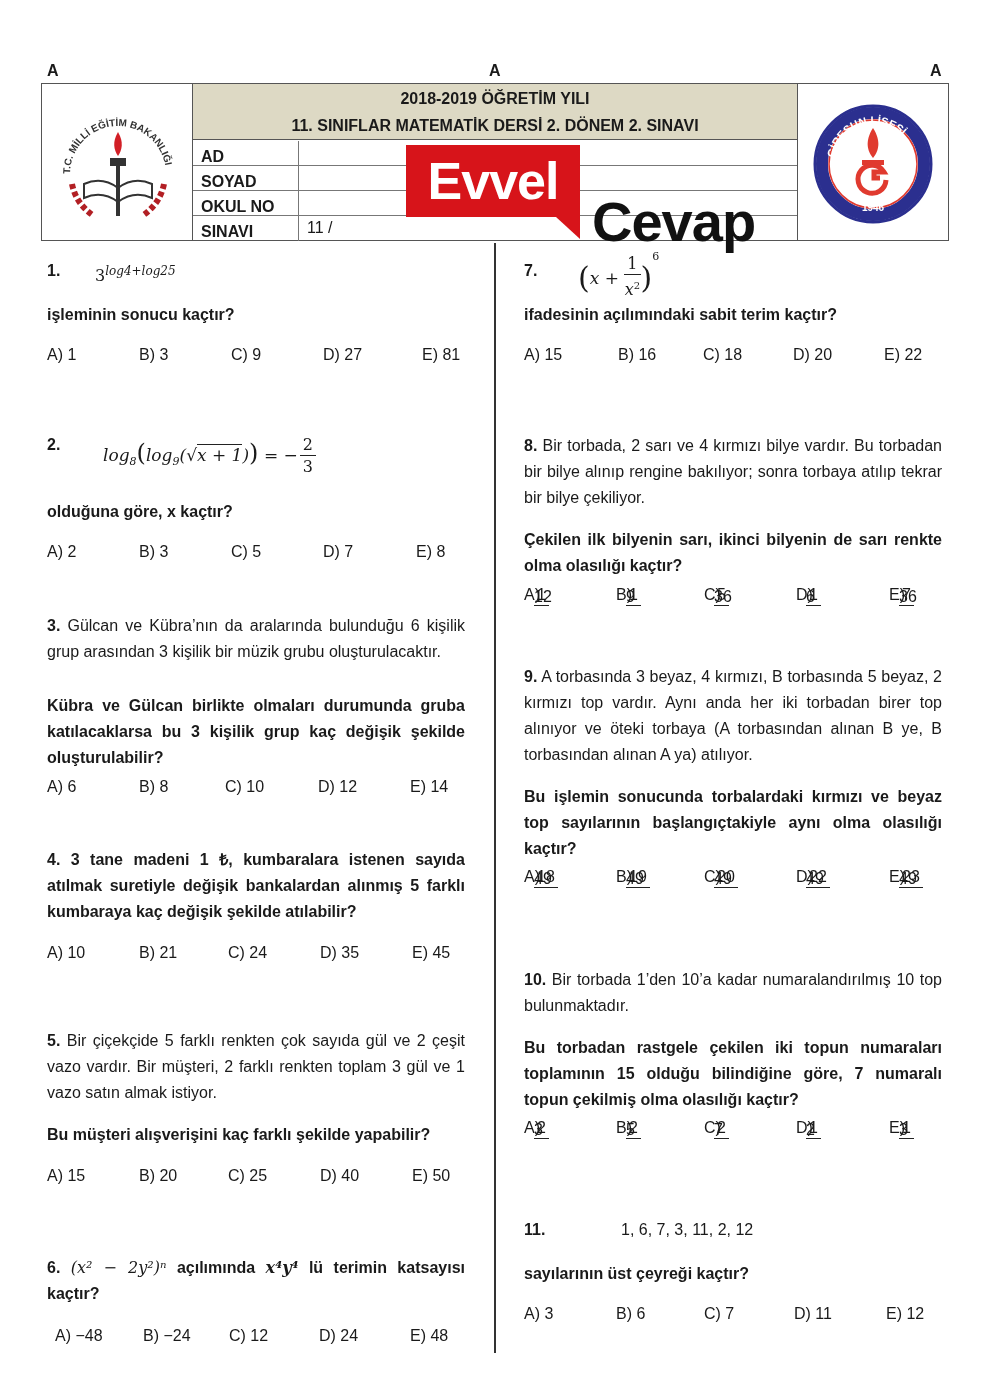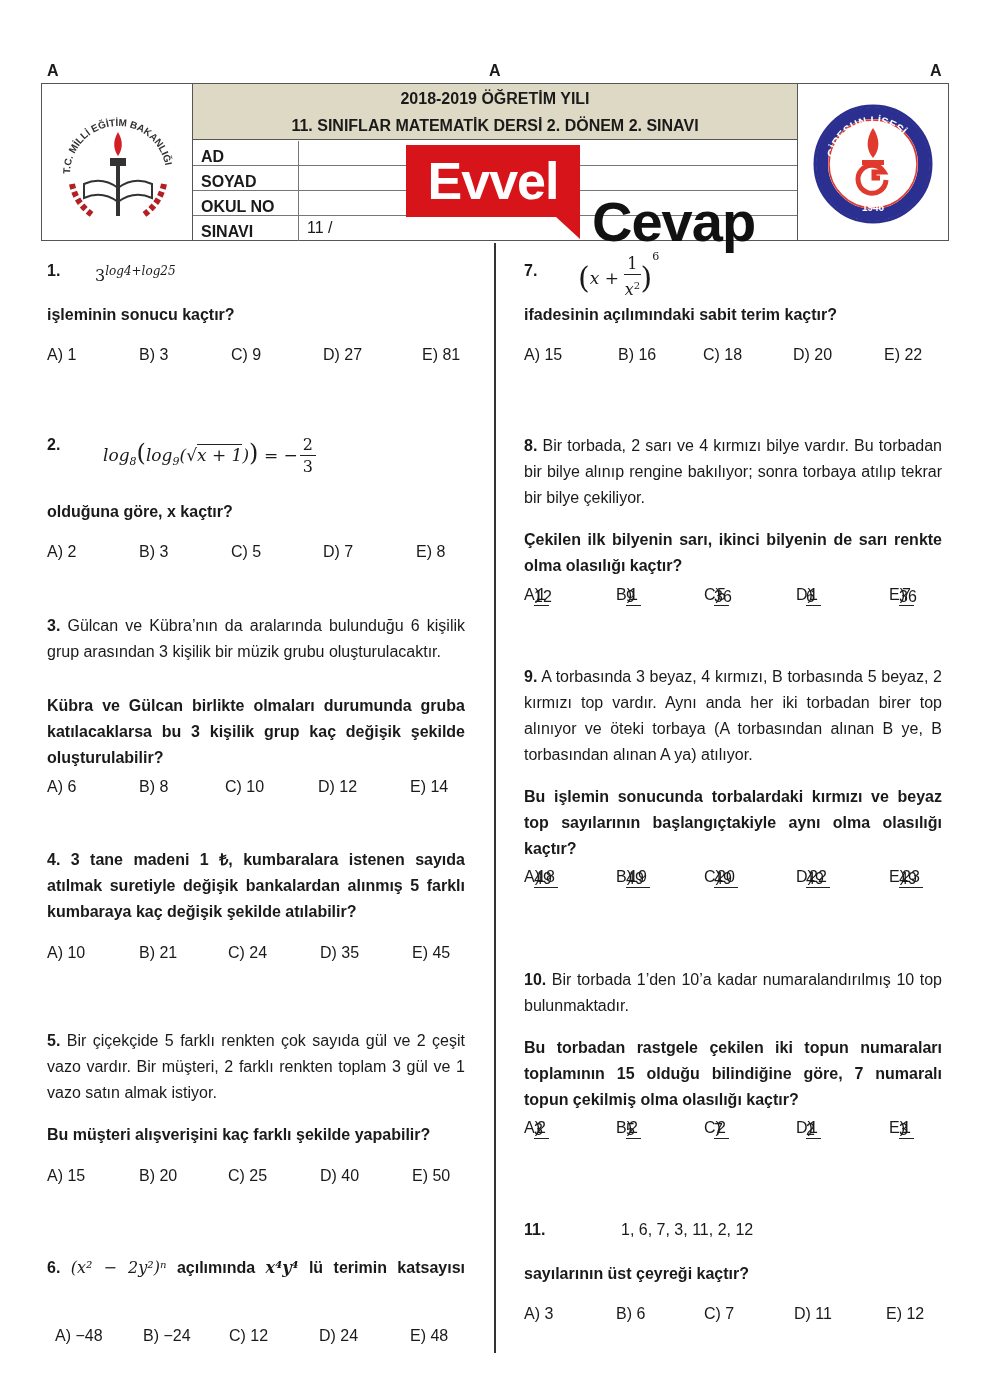--- a/index.html
+++ b/index.html
@@ -167,20 +167,21 @@
 </div>
 
 <div class="q" style="left:47px; top:1255px; width:418px">
   <div class="ask" style="text-align:justify; text-align-last:justify; white-space:nowrap">
     <span class="num">6.</span>
     <span class="math" style="font-weight:normal">(x² − 2y²)ⁿ</span>
     <span>açılımında</span>
     <span class="math" style="font-weight:bold">x⁴y⁴</span>
     <span>lü terimin katsayısı</span>
   </div>
+  <div class="ask">kaçtır?</div>
 </div>
 <div class="opts" style="left:47px; top:1327px; width:420px; height:24px">
   <span style="left:8px">A) −48</span>
   <span style="left:96px">B) −24</span>
   <span style="left:182px">C) 12</span>
   <span style="left:272px">D) 24</span>
   <span style="left:363px">E) 48</span>
 </div>
 
 <div class="q" style="left:524px; top:258px; width:418px">

